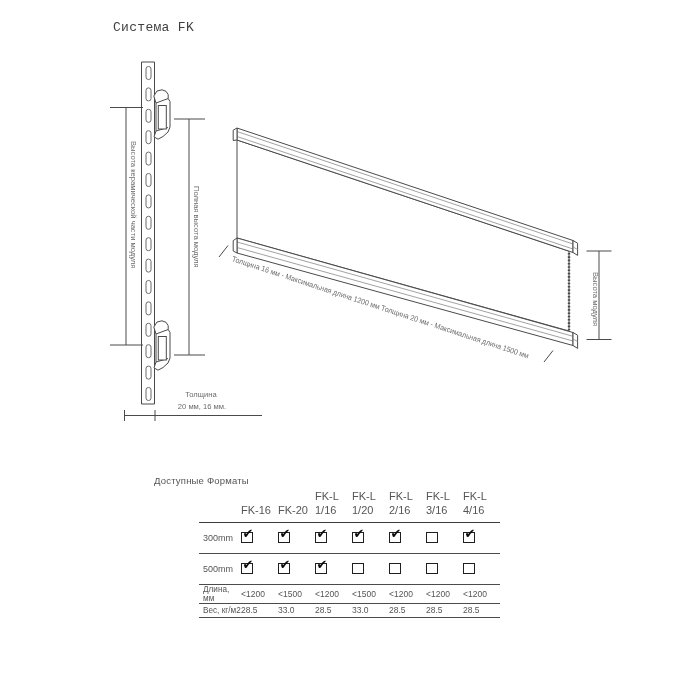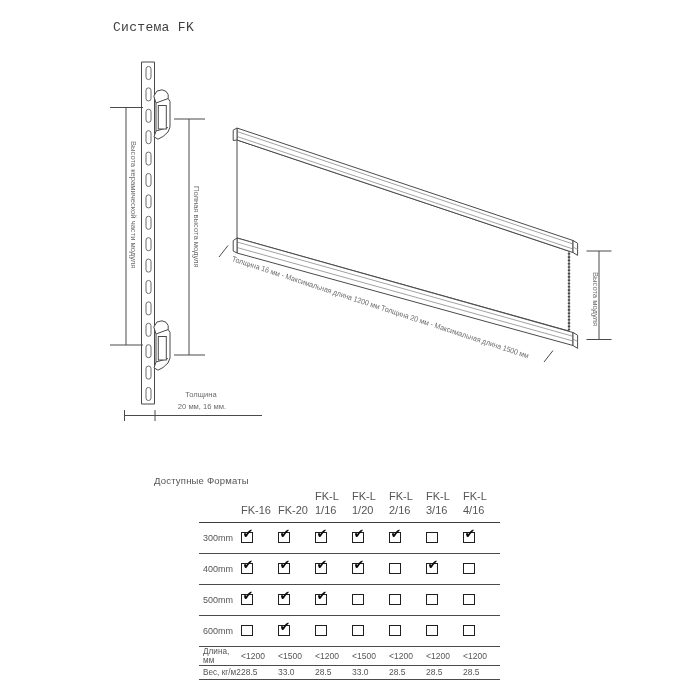--- a/index.html
+++ b/index.html
@@ -216,44 +216,24 @@
         <td class="lbl">300mm</td>
         <td><span class="cb checked"></span></td>
         <td><span class="cb checked"></span></td>
         <td><span class="cb checked"></span></td>
         <td><span class="cb checked"></span></td>
         <td><span class="cb checked"></span></td>
         <td><span class="cb"></span></td>
         <td><span class="cb checked"></span></td>
       </tr>
       <tr class="size-row">
-        <td class="lbl">400mm</td>
-        <td><span class="cb checked"></span></td>
-        <td><span class="cb checked"></span></td>
-        <td><span class="cb checked"></span></td>
-        <td><span class="cb checked"></span></td>
-        <td><span class="cb"></span></td>
-        <td><span class="cb checked"></span></td>
-        <td><span class="cb"></span></td>
-      </tr>
-      <tr class="size-row">
         <td class="lbl">500mm</td>
         <td><span class="cb checked"></span></td>
         <td><span class="cb checked"></span></td>
         <td><span class="cb checked"></span></td>
-        <td><span class="cb"></span></td>
-        <td><span class="cb"></span></td>
-        <td><span class="cb"></span></td>
-        <td><span class="cb"></span></td>
-      </tr>
-      <tr class="size-row">
-        <td class="lbl">600mm</td>
-        <td><span class="cb"></span></td>
-        <td><span class="cb checked"></span></td>
-        <td><span class="cb"></span></td>
         <td><span class="cb"></span></td>
         <td><span class="cb"></span></td>
         <td><span class="cb"></span></td>
         <td><span class="cb"></span></td>
       </tr>
       <tr class="info-row">
         <td class="lbl">Длина, мм</td>
         <td>&lt;1200</td>
         <td>&lt;1500</td>
         <td>&lt;1200</td>

